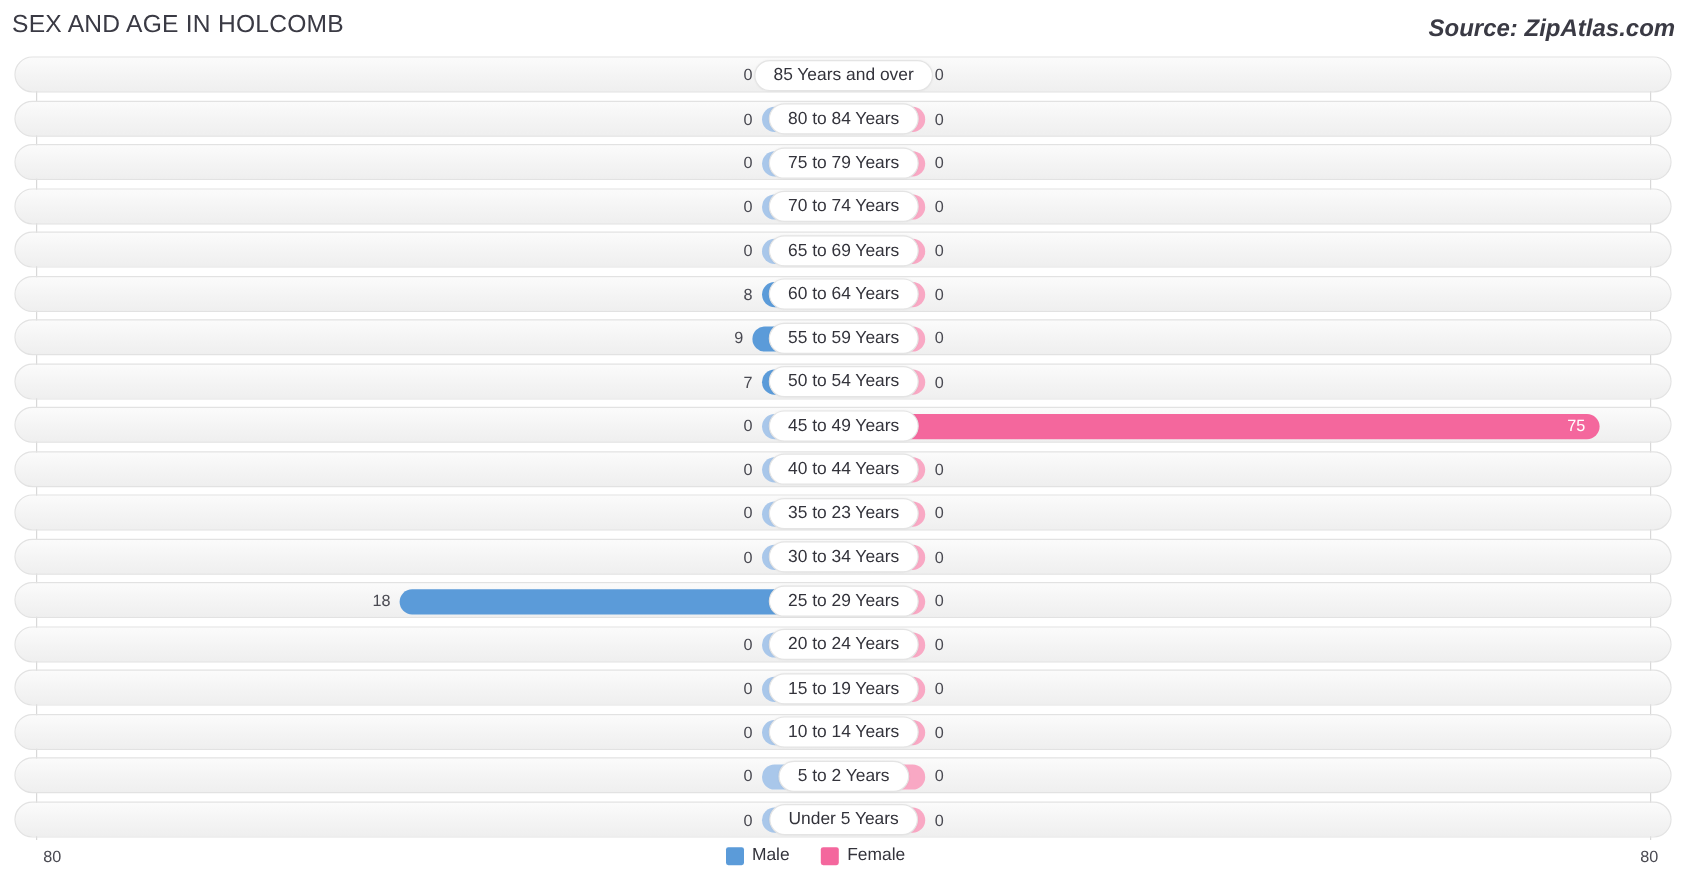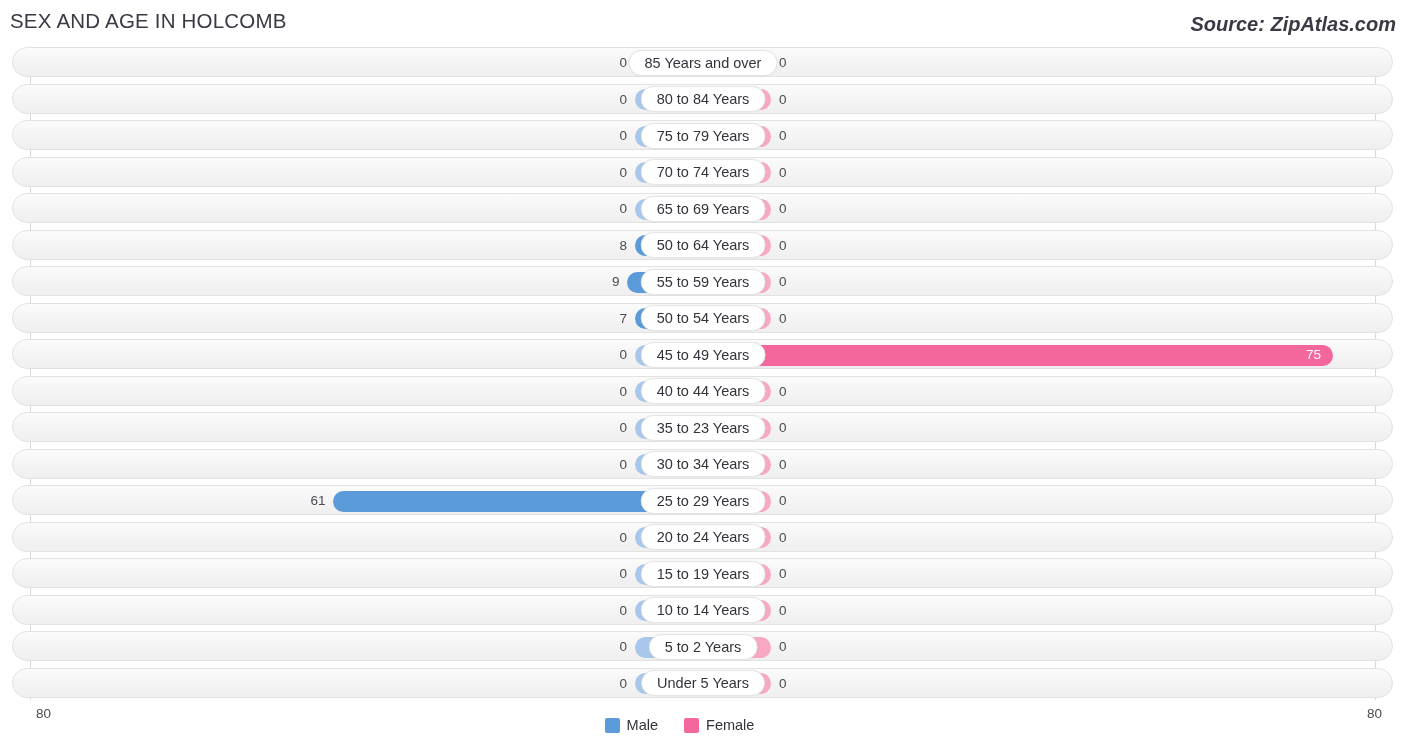--- a/index.html
+++ b/index.html
@@ -157,21 +157,20 @@
     color: #4a4a52;
   }
   #legend {
     position: absolute;
     left: 0; top: 5px;
     width: 1359px;
     display: flex;
     justify-content: center;
     align-items: center;
     gap: 26px;
-    margin-top: 12px;
   }
   .legend-item {
     display: flex;
     align-items: center;
     gap: 7px;
   }
   .legend-swatch {
     width: 15px; height: 15px;
     border-radius: 2px;
   }
@@ -245,21 +244,21 @@
           <div class="pill">65 to 69 Years</div>
         </div>
         <div class="row">
           <div class="track"></div>
           <div class="bars">
             <div class="bar bar-male hot" style="width: 68px;"></div>
             <div class="bar bar-female" style="width: 68px;"></div>
             <div class="val val-male" style="right: 779px; width: 60px;">8</div>
             <div class="val val-female" style="left: 779px; width: 60px;">0</div>
           </div>
-          <div class="pill">50 to 64 Years</div>
+          <div class="pill">60 to 64 Years</div>
         </div>
         <div class="row">
           <div class="track"></div>
           <div class="bars">
             <div class="bar bar-male hot" style="width: 75.6px;"></div>
             <div class="bar bar-female" style="width: 68px;"></div>
             <div class="val val-male" style="right: 786.6px; width: 60px;">9</div>
             <div class="val val-female" style="left: 779px; width: 60px;">0</div>
           </div>
           <div class="pill">55 to 59 Years</div>
@@ -312,21 +311,21 @@
             <div class="val val-male" style="right: 779px; width: 60px;">0</div>
             <div class="val val-female" style="left: 779px; width: 60px;">0</div>
           </div>
           <div class="pill">30 to 34 Years</div>
         </div>
         <div class="row">
           <div class="track"></div>
           <div class="bars">
             <div class="bar bar-male hot" style="width: 369.6px;"></div>
             <div class="bar bar-female" style="width: 68px;"></div>
-            <div class="val val-male" style="right: 1080.6px; width: 60px;">61</div>
+            <div class="val val-male" style="right: 1080.6px; width: 60px;">18</div>
             <div class="val val-female" style="left: 779px; width: 60px;">0</div>
           </div>
           <div class="pill">25 to 29 Years</div>
         </div>
         <div class="row">
           <div class="track"></div>
           <div class="bars">
             <div class="bar bar-male" style="width: 68px;"></div>
             <div class="bar bar-female" style="width: 68px;"></div>
             <div class="val val-male" style="right: 779px; width: 60px;">0</div>

